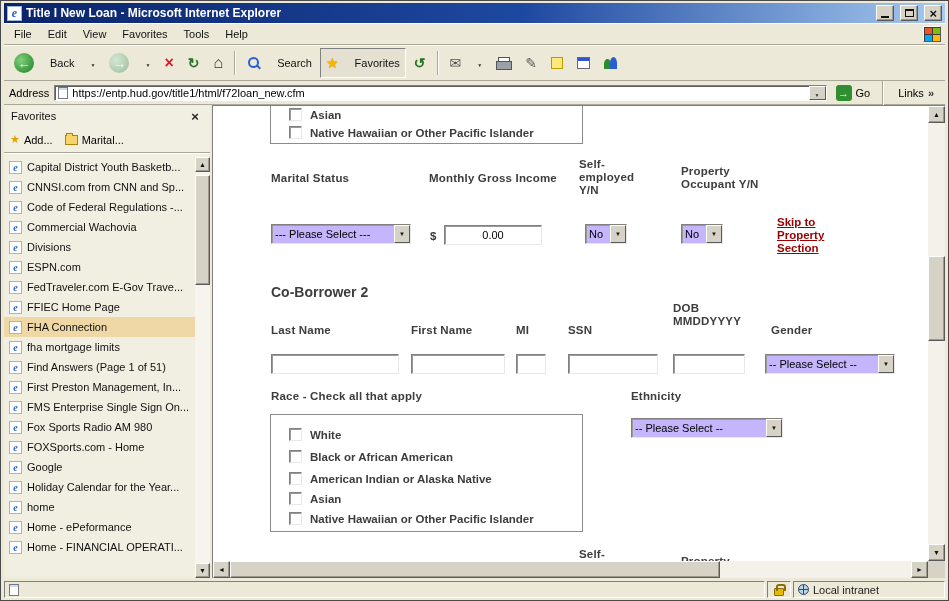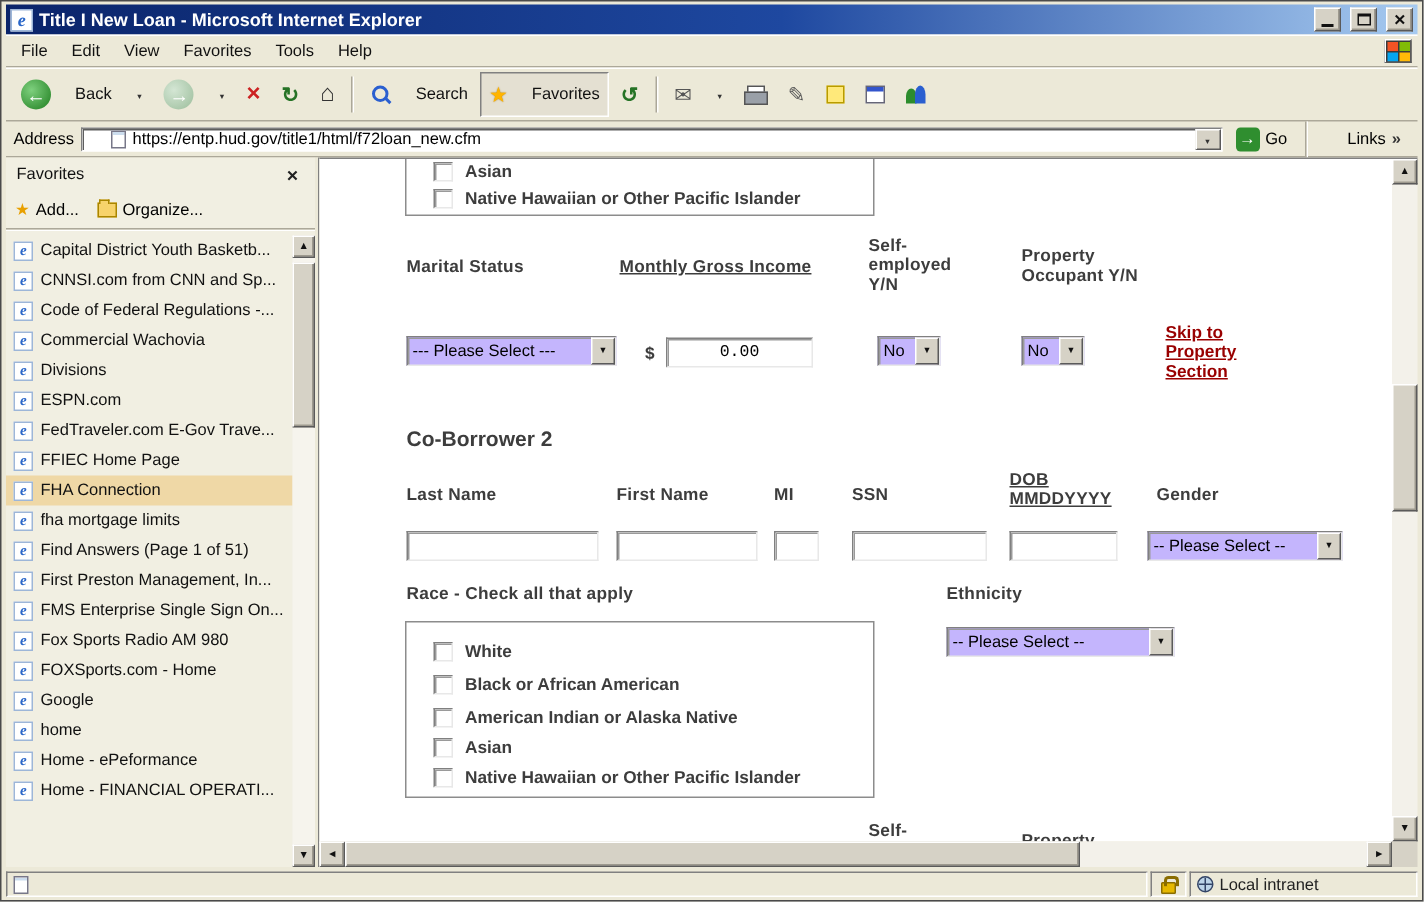--- a/index.html
+++ b/index.html
@@ -77,31 +77,31 @@
     border-radius:50% 50% 0 0; background:#2A5FD0; }
   .tsep { width:2px; height:24px; margin:0 3px;
     border-left:1px solid #ACA899; border-right:1px solid #fff; }
 
   
   .addressbar { position:absolute; left:3px; top:80px; right:3px; height:24px;
     display:flex; align-items:center; padding:0 5px; gap:5px; font-size:11px;
     border-bottom:1px solid #ACA899; }
   .addr-input { flex:1; height:16px; background:#fff; display:flex; align-items:center; gap:4px;
     border:1px solid; border-color:#808080 #fff #fff #808080; box-shadow:inset 1px 1px 0 #5e5e5e;
-    padding-left:19px; }
+    padding-left:3px; }
   .page-ico { width:10px; height:12px; background:#fff; border:1px solid #778;
     box-shadow:inset 0 2px 0 #CDE; flex:0 0 auto; }
   .addr-url { flex:1; white-space:nowrap; overflow:hidden; color:#000; }
   .addr-drop { width:17px; align-self:stretch; background:#D6D2C6; display:flex; align-items:center;
     justify-content:center; border:1px solid; border-color:#fff #5a5a5a #5a5a5a #fff; }
   .go-btn { display:flex; align-items:center; gap:4px; padding:0 4px; height:22px; }
   .go-ico { width:16px; height:16px; background:#2F8E2F; border-radius:3px; color:#fff;
     display:flex; align-items:center; justify-content:center; font-size:11px; font-weight:bold; }
   .go-ico::before { content:"→"; }
-  .links-btn { display:flex; align-items:flex-end; gap:4px; padding:0 6px;margin-left:12px; }
+  .links-btn { display:flex; align-items:flex-end; gap:4px; padding:0 6px; }
   .chev::before { content:"»"; font-weight:bold; color:#333; }
 
   
   .bodyarea { position:absolute; left:3px; top:104px; right:3px; bottom:22px; display:flex; }
 
   
   .fav-panel { width:206px; background:#F1EFE2; display:flex; flex-direction:column; }
   .fav-header { height:22px; display:flex; align-items:center; padding:0 7px; font-size:11px; color:#111; }
   .fav-close { margin-left:auto; width:16px; height:15px; display:flex; align-items:center; justify-content:center; }
   .fav-close::before { content:"×"; font-size:13px; font-weight:bold; color:#222; }
@@ -296,21 +296,21 @@
         <span>Favorites</span>
         <span class="fav-close"></span>
       </div>
       <div class="fav-toolbar">
         <div class="fav-tbtn">
           <span class="add-ico"></span>
           <span>Add...</span>
         </div>
         <div class="fav-tbtn">
           <span class="org-ico"></span>
-          <span>Organize...</span>
+          <span>Marital...</span>
         </div>
       </div>
       <div class="fav-list">
         <div class="fav-item">
             <span class="fav-ico"></span>
             <span class="fav-label">Capital District Youth Basketb...</span>
           </div>
         <div class="fav-item">
             <span class="fav-ico"></span>
             <span class="fav-label">CNNSI.com from CNN and Sp...</span>
@@ -363,20 +363,24 @@
             <span class="fav-ico"></span>
             <span class="fav-label">Fox Sports Radio AM 980</span>
           </div>
         <div class="fav-item">
             <span class="fav-ico"></span>
             <span class="fav-label">FOXSports.com - Home</span>
           </div>
         <div class="fav-item">
             <span class="fav-ico"></span>
             <span class="fav-label">Google</span>
+          </div>
+        <div class="fav-item">
+            <span class="fav-ico"></span>
+            <span class="fav-label">Holiday Calendar for the Year...</span>
           </div>
         <div class="fav-item">
             <span class="fav-ico"></span>
             <span class="fav-label">home</span>
           </div>
         <div class="fav-item">
             <span class="fav-ico"></span>
             <span class="fav-label">Home - ePeformance</span>
           </div>
         <div class="fav-item">
@@ -401,52 +405,52 @@
             <span class="cb"></span>
             <span class="cblabel">Asian</span>
           </div>
           <div class="cbrow" style="left:18px; top:101px;">
             <span class="cb"></span>
             <span class="cblabel">Native Hawaiian or Other Pacific Islander</span>
           </div>
         </div>
 
         <span class="flabel" style="left:58px; top:66px;">Marital Status</span>
-        <span class="flabel" style="left:200px; top:66px;text-decoration:underline;">Monthly Gross Income</span>
+        <span class="flabel" style="left:216px; top:66px;">Monthly Gross Income</span>
         <span class="flabel" style="left:366px; top:52px; width:70px;">Self-
 employed
 Y/N</span>
         <span class="flabel" style="left:468px; top:59px; width:100px;">Property
 Occupant Y/N</span>
 
         <div class="dd" style="left:58px; top:118px; width:140px;">
           <span class="dd-text">--- Please Select ---</span>
           <span class="dd-btn"></span>
         </div>
         <span class="flabel" style="left:217px; top:124px;">$</span>
-        <input class="tin center" style="left: 231px; top: 119px; width: 98px; font-family: Liberation Mono, monospace;" value="0.00">
+        <input class="tin center" style="left: 231px; top: 119px; width: 98px;" value="0.00">
         <div class="dd" style="left:372px; top:118px; width:42px;">
           <span class="dd-text">No</span>
           <span class="dd-btn"></span>
         </div>
         <div class="dd" style="left:468px; top:118px; width:42px;">
           <span class="dd-text">No</span>
           <span class="dd-btn"></span>
         </div>
         <span class="skiplink" style="left:564px; top:110px;">Skip to
 Property
 Section</span>
 
         <span class="fheading" style="left:58px; top:178px;">Co-Borrower 2</span>
 
         <span class="flabel" style="left:58px; top:218px;">Last Name</span>
         <span class="flabel" style="left:198px; top:218px;">First Name</span>
         <span class="flabel" style="left:303px; top:218px;">MI</span>
         <span class="flabel" style="left:355px; top:218px;">SSN</span>
-        <span class="flabel" style="left:460px; top:208px; width:80px;text-decoration:underline;">DOB
+        <span class="flabel" style="left:460px; top:196px; width:80px;">DOB
 MMDDYYYY</span>
         <span class="flabel" style="left:558px; top:218px;">Gender</span>
 
         <input class="tin" style="left: 58px; top: 248px; width: 128px;">
         <input class="tin" style="left: 198px; top: 248px; width: 94px;">
         <input class="tin" style="left: 303px; top: 248px; width: 30px;">
         <input class="tin" style="left: 355px; top: 248px; width: 90px;">
         <input class="tin" style="left: 460px; top: 248px; width: 72px;">
         <div class="dd" style="left:552px; top:248px; width:130px;">
           <span class="dd-text">-- Please Select --</span>

